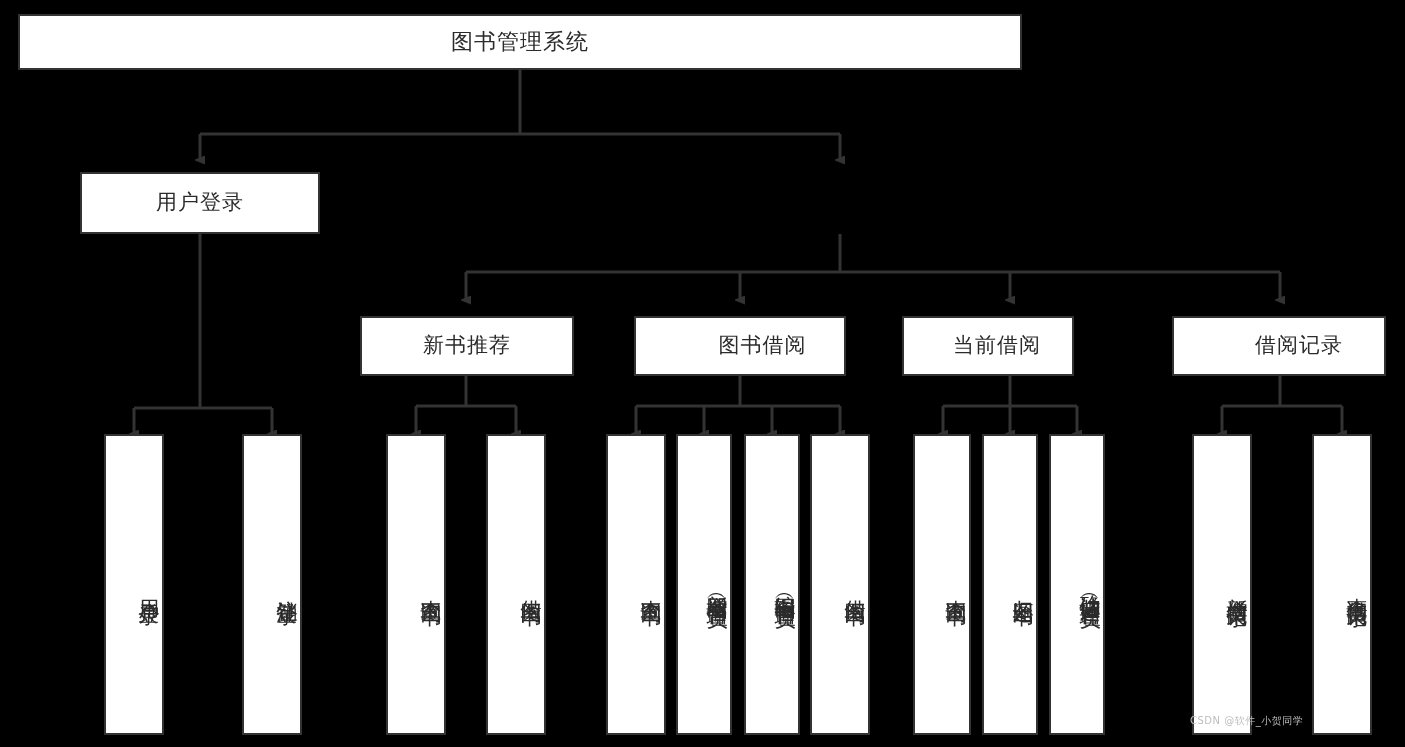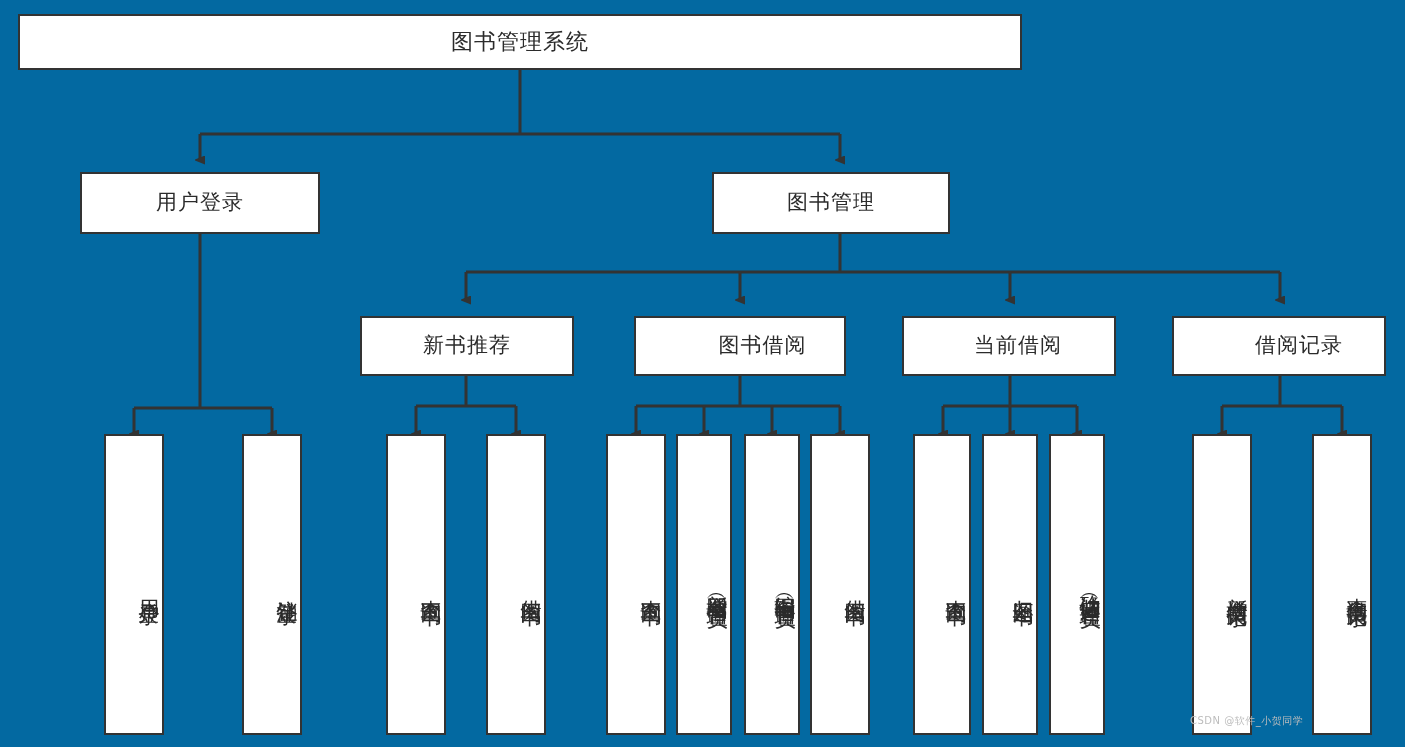--- a/index.html
+++ b/index.html
@@ -5,21 +5,21 @@
 <style>
   html, body {
     margin: 0;
     padding: 0;
     background: #ffffff;
   }
   #diagram-root {
     position: relative;
     width: 1405px;
     height: 747px;
-    background: #0369a1;
+    background: #000000;
     font-family: "DejaVu Sans", "Liberation Sans", sans-serif;
     overflow: hidden;
   }
   #edges-layer {
     position: absolute;
     left: 0;
     top: 0;
     width: 1405px;
     height: 747px;
   }
@@ -114,31 +114,28 @@
     </g>
   </svg>
 
   <div class="node horizontal root" style="left:18px; top:14px; width:1004px; height:56px;">
     <span class="node-label">图书管理系统</span>
   </div>
 
   <div class="node horizontal" style="left:80px; top:172px; width:240px; height:62px;">
     <span class="node-label">用户登录</span>
   </div>
-  <div class="node horizontal" style="left:712px; top:172px; width:238px; height:62px;">
-    <span class="node-label">图书管理</span>
-  </div>
 
   <div class="node horizontal" style="left:360px; top:316px; width:214px; height:60px;">
     <span class="node-label">新书推荐</span>
   </div>
   <div class="node horizontal" style="left:634px; top:316px; width:212px; height:60px;padding-left:45px;">
     <span class="node-label">图书借阅</span>
   </div>
-  <div class="node horizontal" style="left:902px; top:316px; width:214px; height:60px;padding-left:18px;">
+  <div class="node horizontal" style="left:902px; top:316px; width:172px; height:60px;padding-left:18px;">
     <span class="node-label">当前借阅</span>
   </div>
   <div class="node horizontal" style="left:1172px; top:316px; width:214px; height:60px;padding-left:40px;">
     <span class="node-label">借阅记录</span>
   </div>
 
   <div class="node vertical" style="left:104px; top:434px; width:60px; height:301px;">
     <span class="node-label">用户登录</span>
   </div>
   <div class="node vertical" style="left:242px; top:434px; width:60px; height:301px;">

